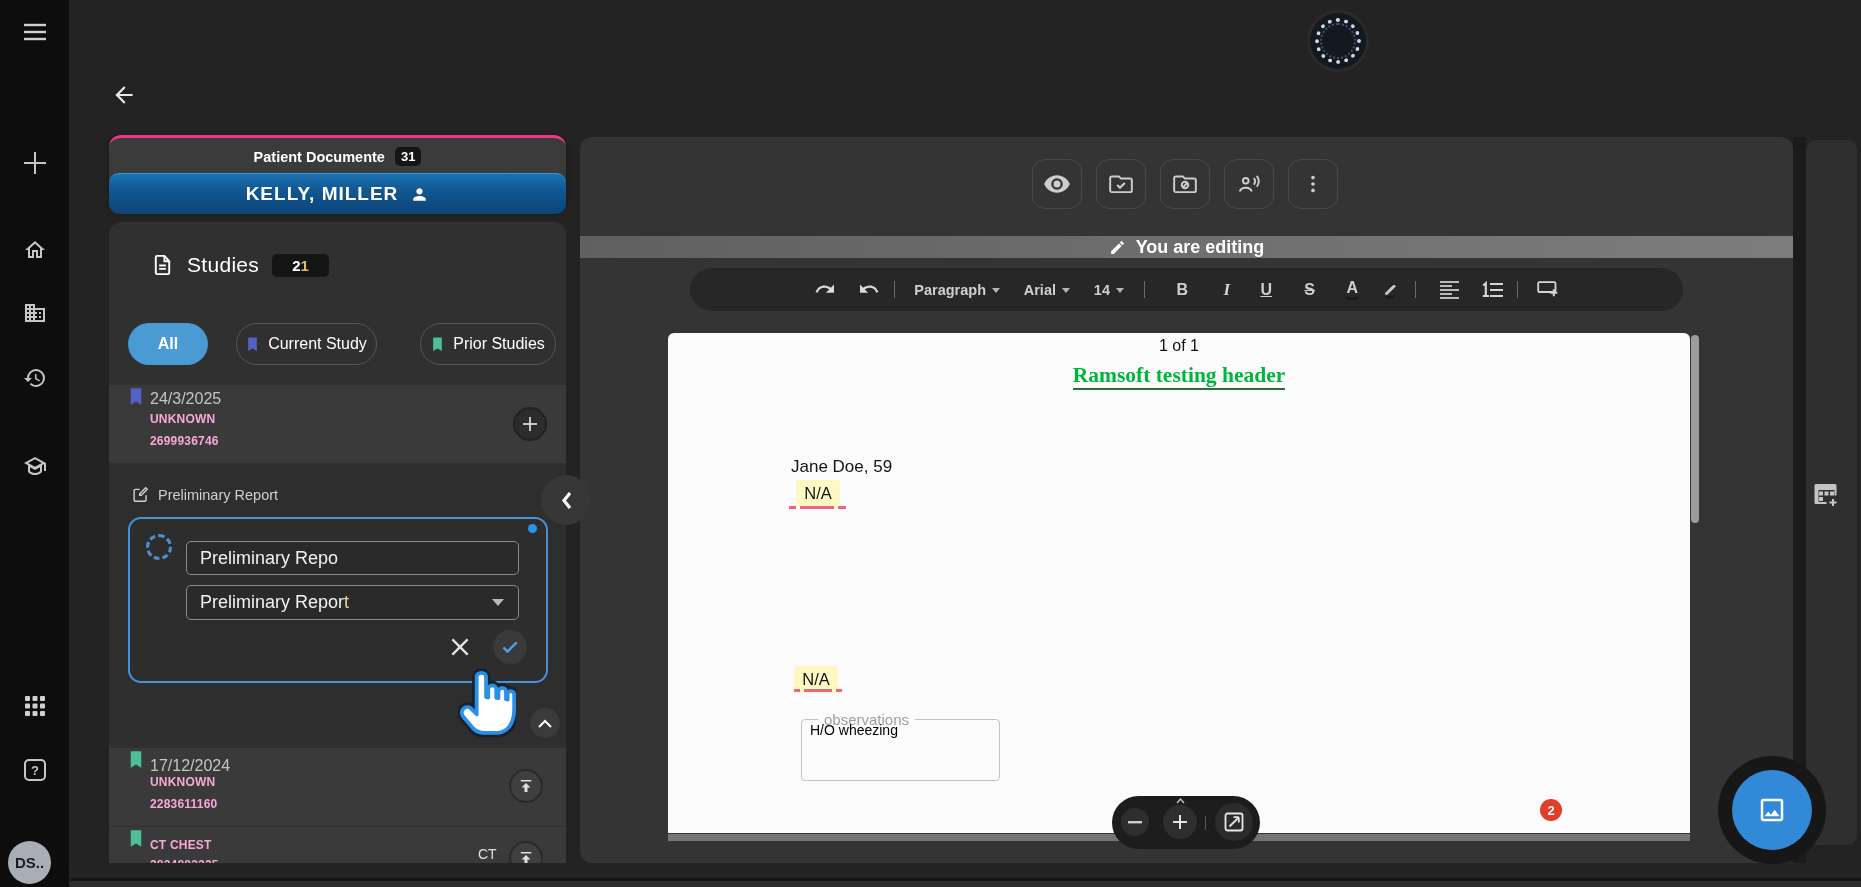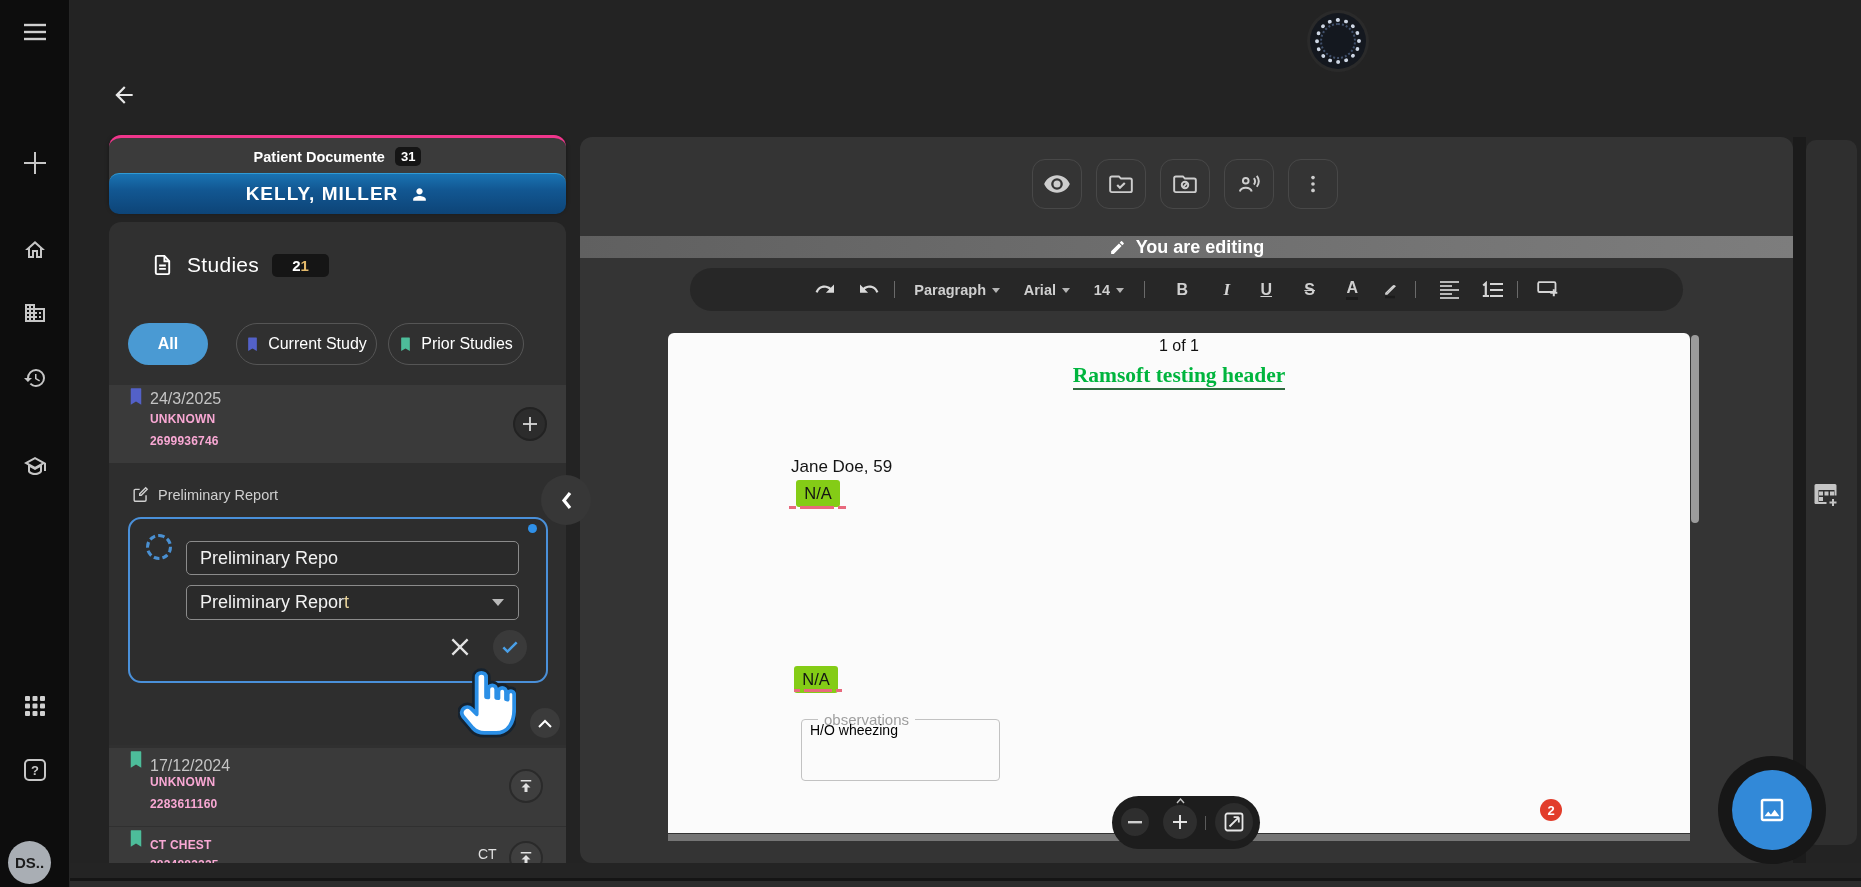--- a/index.html
+++ b/index.html
@@ -28,21 +28,21 @@
 #bluebar { position:absolute; left:0; top:35px; width:457px; height:41px; border-radius:10px; background:linear-gradient(180deg,#1a73b2 0%,#125792 40%,#0d4477 100%); border-top:1px solid #2f9bd6; display:flex; align-items:center; justify-content:center; gap:12px; color:#fff; font-size:19px; font-weight:bold; letter-spacing:1px; }
 
 
 #spanel { left:109px; top:222px; width:457px; height:641px; background:#303030; border-radius:12px; overflow:hidden; }
 #shead { position:absolute; left:151px; top:252px; display:flex; align-items:center; gap:13px; color:#fff; z-index:2;}
 #shead .t { font-size:21px; font-weight:500; letter-spacing:.3px; }
 #shead .badge { font-size:15px; padding:3px 20px; }
 .chip { position:absolute; height:42px; border:1.5px solid #555; border-radius:21px; display:flex; align-items:center; justify-content:center; gap:9px; color:#fff; font-size:16px; }
 #chipAll { left:128px; top:323px; width:80px; background:#4a9ad3; border:none; font-weight:bold; }
 #chipCur { left:236px; top:323px; width:141px; }
-#chipPri { left:388px; top:323px; width:136px;align-items:center; }
+#chipPri { left:420px; top:323px; width:136px;align-items:center; }
 
 .sitem { position:absolute; left:109px; width:457px; background:#3a3a3a; }
 .bkm { position:absolute; }
 .sdate { position:absolute; color:#c4c4c4; font-size:16px; }
 .sname { position:absolute; color:#f9a8d4; font-size:12px; font-weight:bold; letter-spacing:.2px; }
 .cbtn { position:absolute; border-radius:50%; display:flex; align-items:center; justify-content:center; }
 
 #sect { left:109px; top:463px; width:457px; height:282px; background:#2e2e2e; }
 #plabel { position:absolute; left:131px; top:485px; display:flex; gap:8px; align-items:center; color:#cfcfcf; font-size:14.5px; }
 #ecard { left:128px; top:517px; width:420px; height:166px; background:#2d2d2d; border:2px solid #4a90d9; border-radius:13px; }
@@ -64,21 +64,21 @@
 .ti { position:absolute; top:0; height:43px; display:flex; align-items:center; justify-content:flex-end; }
 .tsep { position:absolute; top:13px; width:1px; height:17px; background:#6a6a6a; }
 .tlabel { font-size:14.5px; color:#cfcfcf; font-weight:bold; display:flex; align-items:center; gap:6px;}
 .tcar { width:0; height:0; border-left:4.5px solid transparent; border-right:4.5px solid transparent; border-top:5.5px solid #b5b5b5; margin-top:2px;}
 
 #page { position:absolute; left:88px; top:196px; width:1022px; height:500px; background:#fbfbfb; border-radius:6px 6px 0 0; color:#141414; }
 #pgnum { position:absolute; left:0; top:4px; width:1022px; text-align:center; font-size:16px; color:#111; }
 #ghead { position:absolute; left:0; top:30px; width:1022px; text-align:center; font-family:"Liberation Serif", serif; font-size:21.5px; font-weight:bold; color:#00b53e; }
 #ghead span { border-bottom:2px solid #2e6a3e; padding-bottom:1px; }
 #jane { position:absolute; left:123px; top:124px; font-size:17px; }
-.na { position:absolute; background:#84cc16; border-radius:3px; width:44px; height:27px; display:flex; align-items:center; justify-content:center; font-size:16.5px; }
+.na { position:absolute; background:#fef9c3; border-radius:3px; width:44px; height:27px; display:flex; align-items:center; justify-content:center; font-size:16.5px; }
 .redline { position:absolute; height:2.5px; }
 #obs { position:absolute; left:125px; top:378px; width:199px; height:78px; }
 #obs fieldset { width:199px; height:70px; border:1px solid #c2c2c2; border-radius:4px; padding:0 0 0 8px;margin-left:8px; }
 #obs legend { color:#9e9e9e; font-size:15px; padding:0 6px; margin-left:8px; }
 #obs .val { font-size:14px; color:#000000; margin-top:-6px; }
 #vscroll { position:absolute; left:1111px; top:198px; width:8px; height:188px; background:#9c9c9c; border-radius:4px; }
 #hscroll { position:absolute; left:88px; top:697px; width:1022px; height:7px; background:#757575; }
 
 #zoompill { position:absolute; left:532px; top:659px; width:148px; height:53px; background:#1d1d1d; border-radius:27px; }
 .zc { position:absolute; border-radius:50%; background:#2e2e2e; display:flex; align-items:center; justify-content:center; color:#d9d9d9; }

